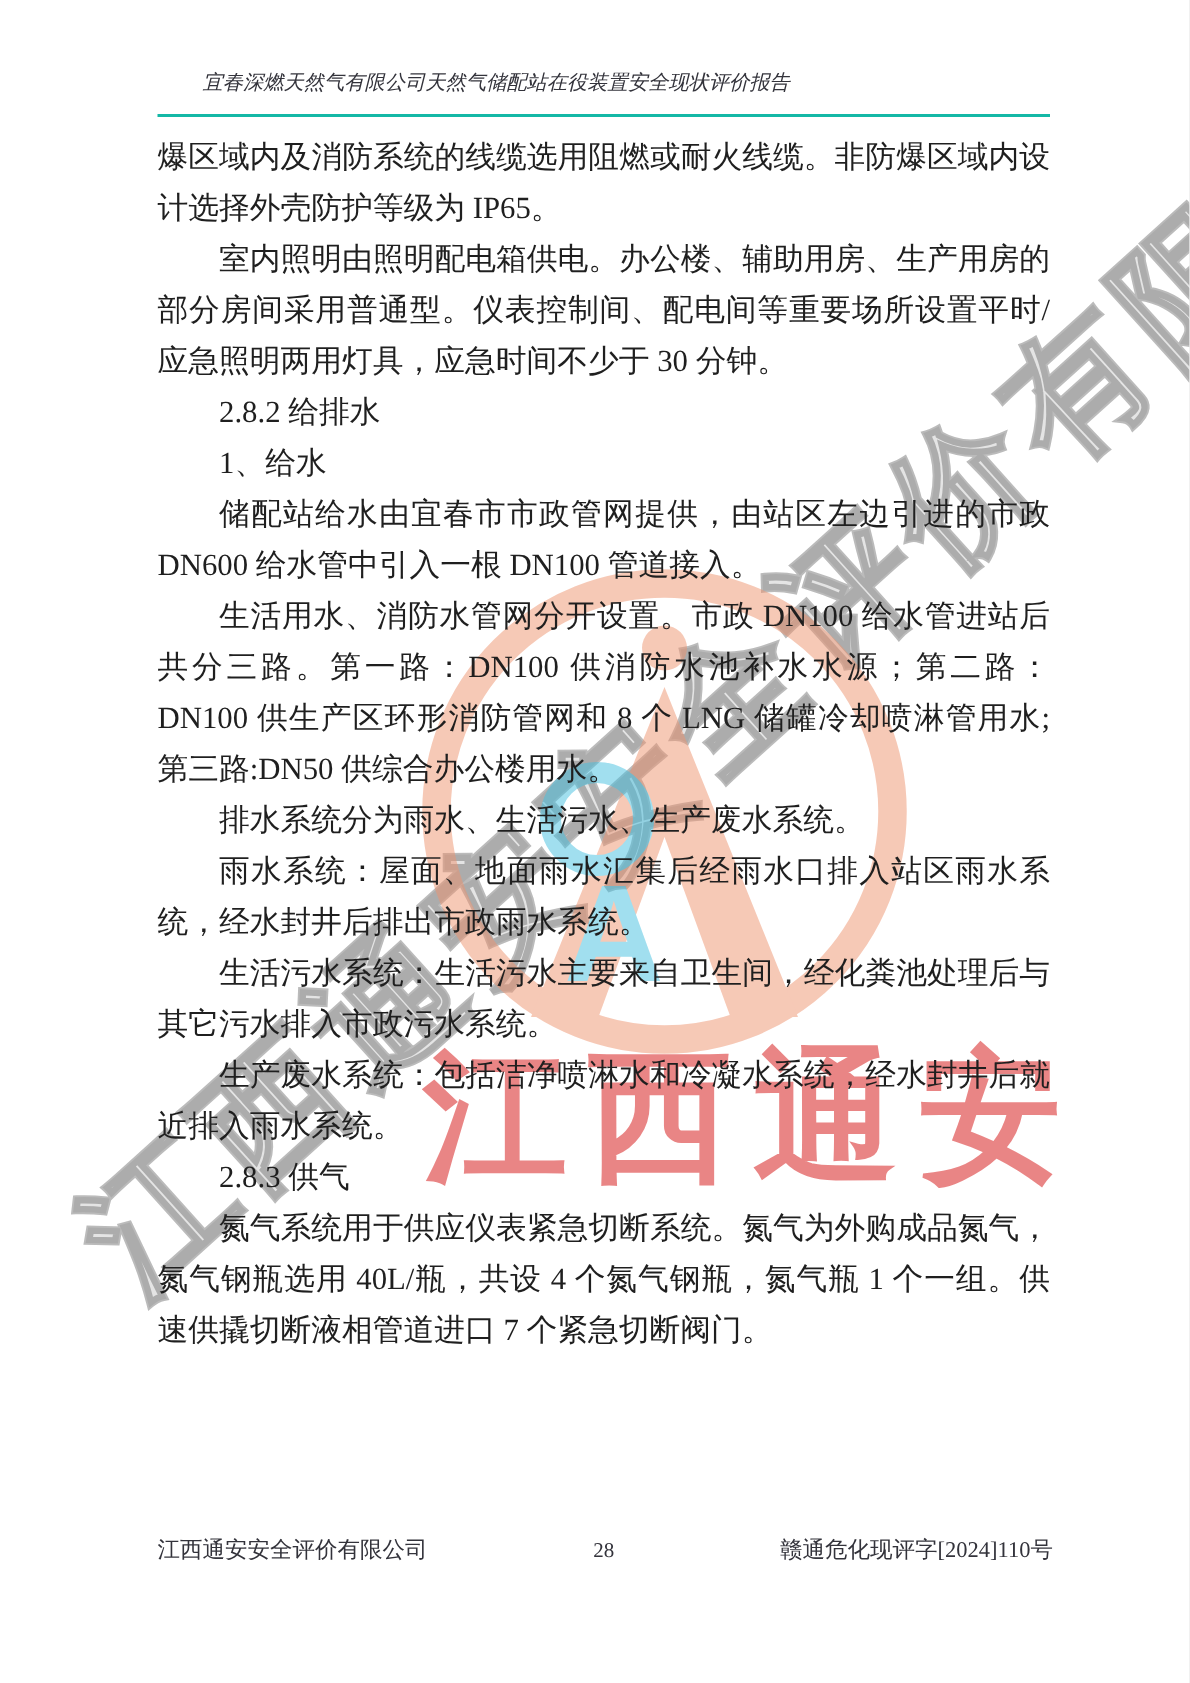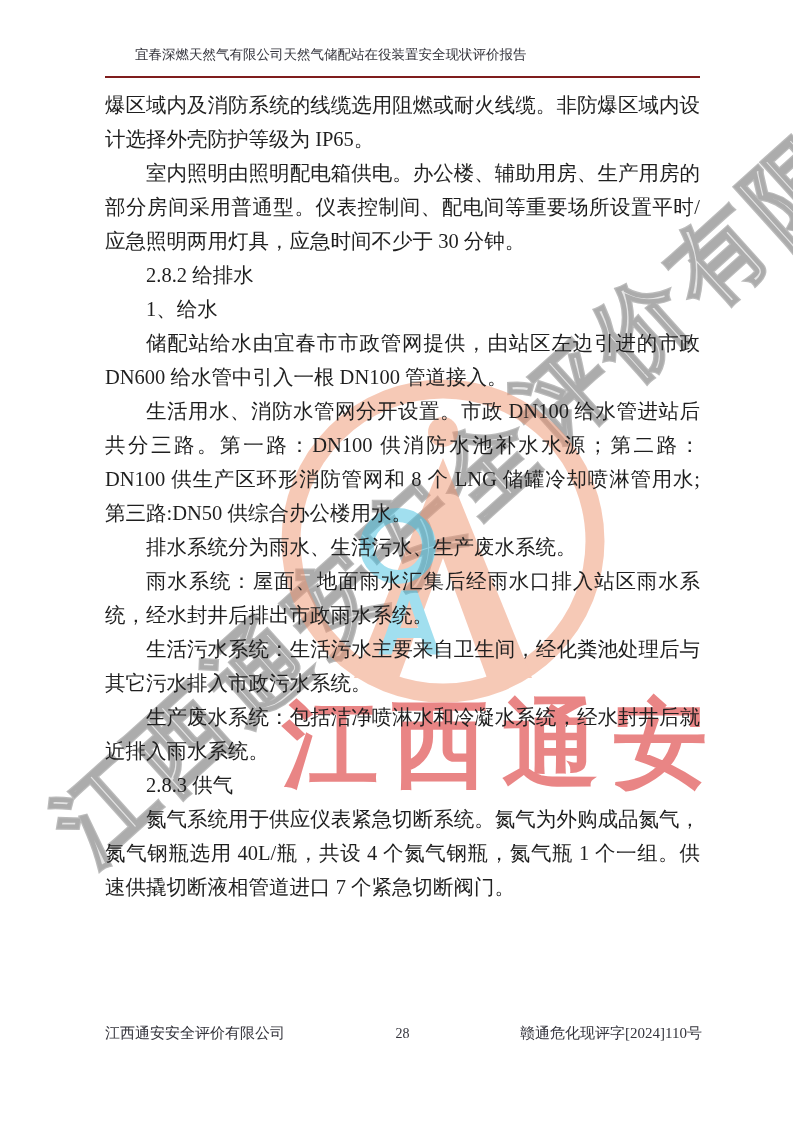--- a/index.html
+++ b/index.html
@@ -32,21 +32,22 @@
     font-family:Liberation Mono, monospace;
     opacity:0.62;
   }
   
   .content-layer{position:relative;z-index:1;}
   .header{
     margin:0 93px 0 105px;
     padding:45px 0 12px 30px;
     font-size:13.5px;line-height:19px;
     color:#33333b;
-    border-bottom:2px solid #7f1d1d;
+    border-bottom:2px solid #14b8a6;
+    font-style:italic;
   }
   .doc-body{
     margin:10px 93px 0 105px;
     width:595px;
     font-size:20.5px;
     line-height:34px;
     text-align:justify;
   }
   .doc-body p{margin:0;}
   .doc-body p.indent{text-indent:2em;}

